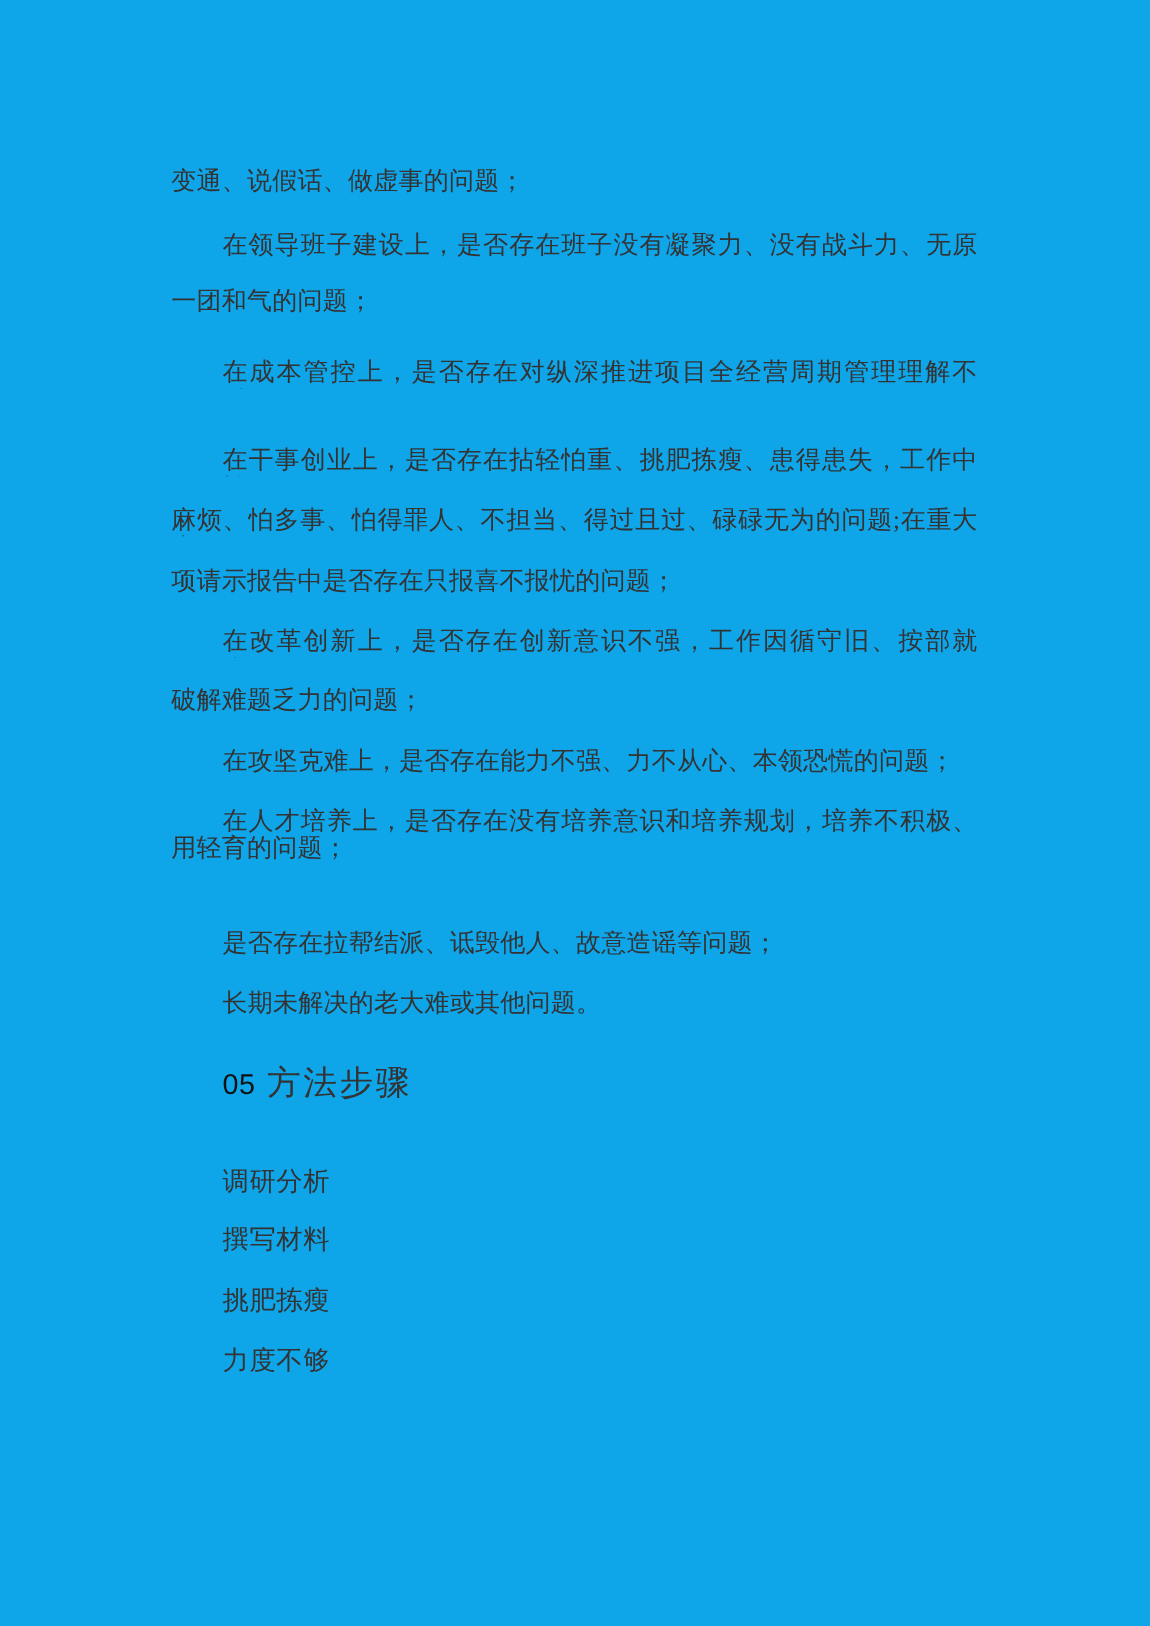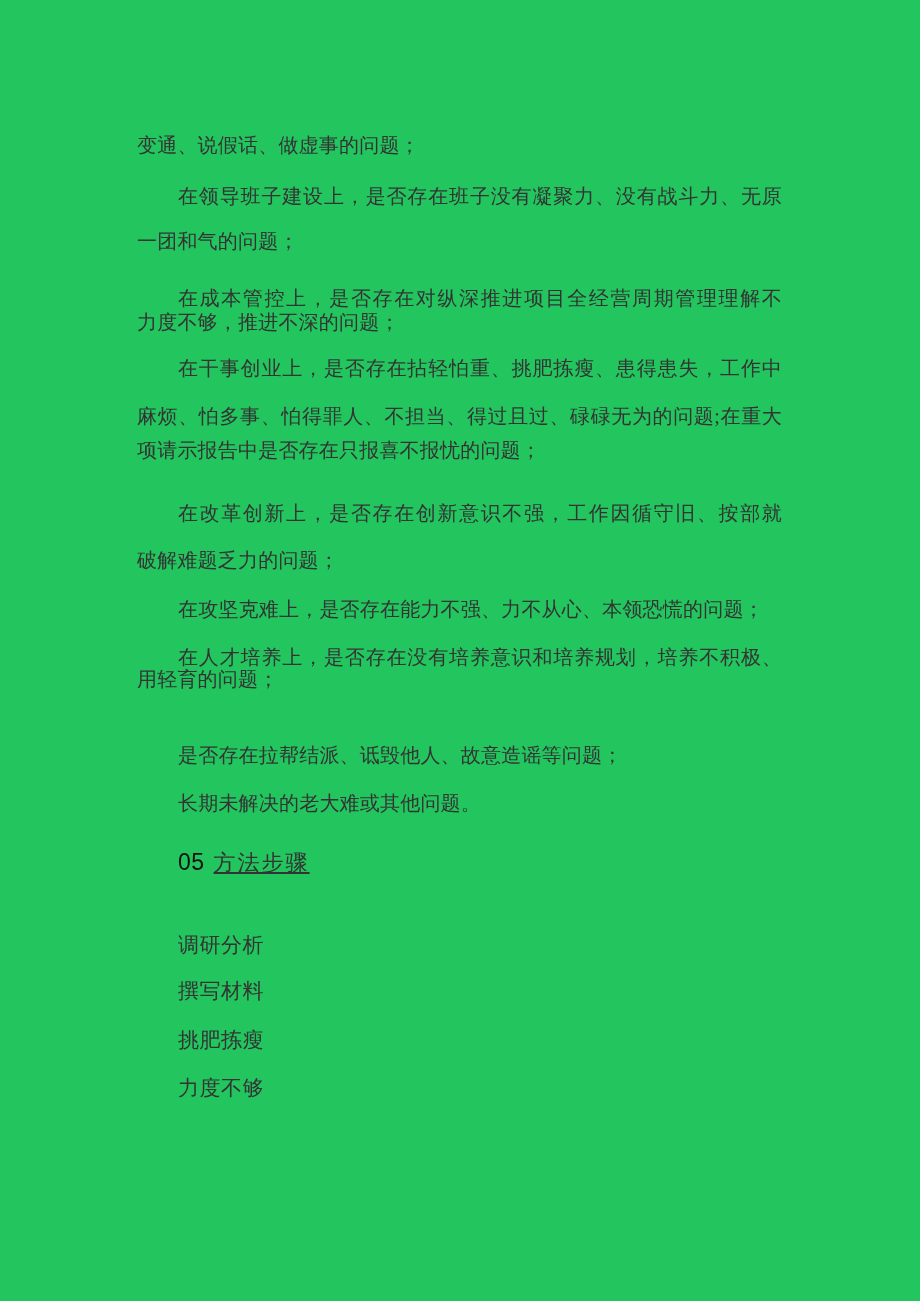--- a/index.html
+++ b/index.html
@@ -4,21 +4,21 @@
 <style>
   html, body {
     margin: 0;
     padding: 0;
     background: #ffffff;
   }
   .page {
     position: relative;
     width: 920px;
     height: 1301px;
-    background: #22c55e;
+    background: #0ea5e9;
     overflow: hidden;
     font-family: "Liberation Serif", "DejaVu Serif", serif;
   }
   .line {
     position: absolute;
     left: 137px;
     font-size: 20px;
     line-height: 23px;
     color: #333333;
     white-space: nowrap;
@@ -46,49 +46,47 @@
     white-space: nowrap;
   }
   .heading .num {
     font-family: "Liberation Sans", "DejaVu Sans", sans-serif;
     font-weight: 400;
     font-size: 23px;
     color: #111111;
     letter-spacing: 0.5px;
   }
   .heading .ttl {
-    font-size: 22px;
+    font-size: 27px;
     margin-left: 9px;
     letter-spacing: 2px;
     color: #333333;
-    text-decoration: underline;
   }
   .step {
     position: absolute;
     left: 178px;
     font-size: 21px;
     line-height: 24px;
     color: #333333;
     white-space: nowrap;
     letter-spacing: 0.5px;
   }
 </style>
 </head>
 <body>
 
 <div class="page">
 
   <div class="line" style="top:134px">变通、说假话、做虚事的问题；</div>
   <div class="line indent just" style="top:185px">在领导班子建设上，是否存在班子没有凝聚力、没有战斗力、无原则</div>
   <div class="line" style="top:230px">一团和气的问题；</div>
   <div class="line indent just" style="top:287px">在成本管控上，是否存在对纵深推进项目全经营周期管理理解不透，</div>
-  <div class="line" style="top:311px">力度不够，推进不深的问题；</div>
   <div class="line indent just" style="top:357px">在干事创业上，是否存在拈轻怕重、挑肥拣瘦、患得患失，工作中怕</div>
   <div class="line just" style="top:405px">麻烦、怕多事、怕得罪人、不担当、得过且过、碌碌无为的问题;在重大事</div>
-  <div class="line" style="top:439px">项请示报告中是否存在只报喜不报忧的问题；</div>
+  <div class="line" style="top:454px">项请示报告中是否存在只报喜不报忧的问题；</div>
   <div class="line indent just" style="top:502px">在改革创新上，是否存在创新意识不强，工作因循守旧、按部就班、</div>
   <div class="line" style="top:549px">破解难题乏力的问题；</div>
   <div class="line indent" style="top:598px">在攻坚克难上，是否存在能力不强、力不从心、本领恐慌的问题；</div>
   <div class="line indent just" style="top:646px">在人才培养上，是否存在没有培养意识和培养规划，培养不积极、重</div>
   <div class="line" style="top:668px">用轻育的问题；</div>
   <div class="line indent" style="top:744px">是否存在拉帮结派、诋毁他人、故意造谣等问题；</div>
   <div class="line indent" style="top:792px">长期未解决的老大难或其他问题。</div>
 
   <div class="heading" style="top:848px">
     <span class="num">05</span><span class="ttl">方法步骤</span>

